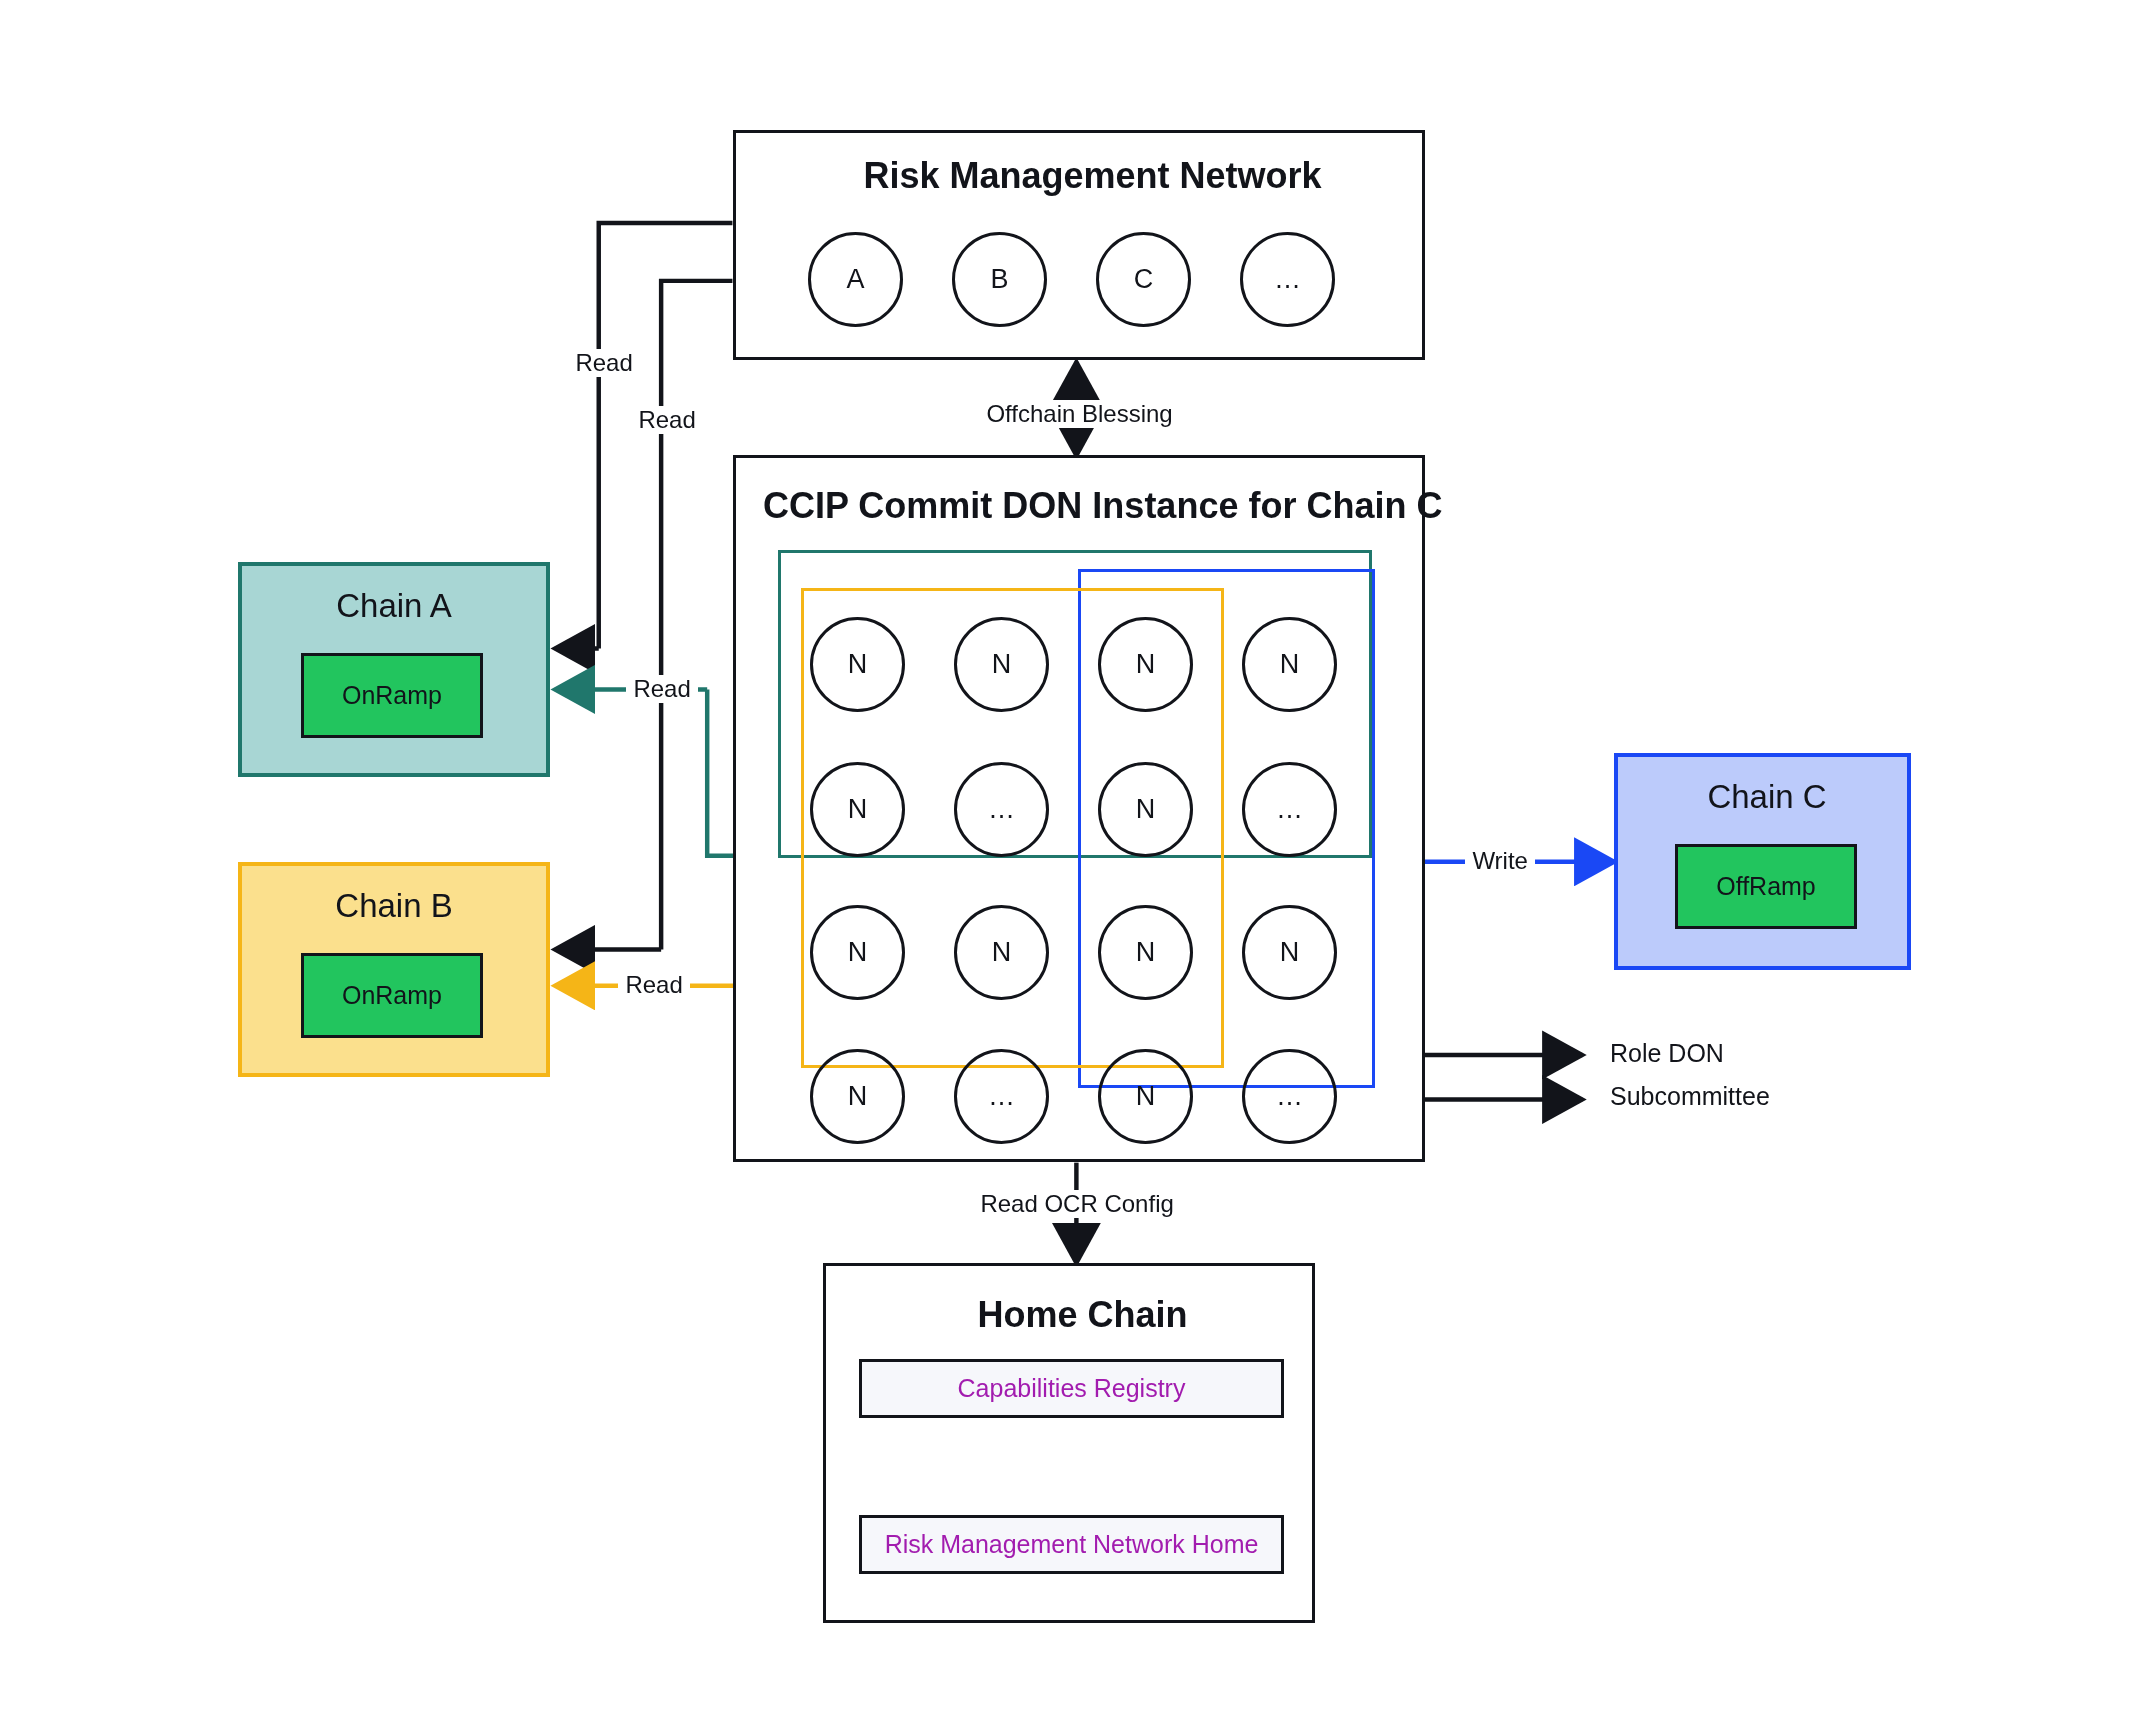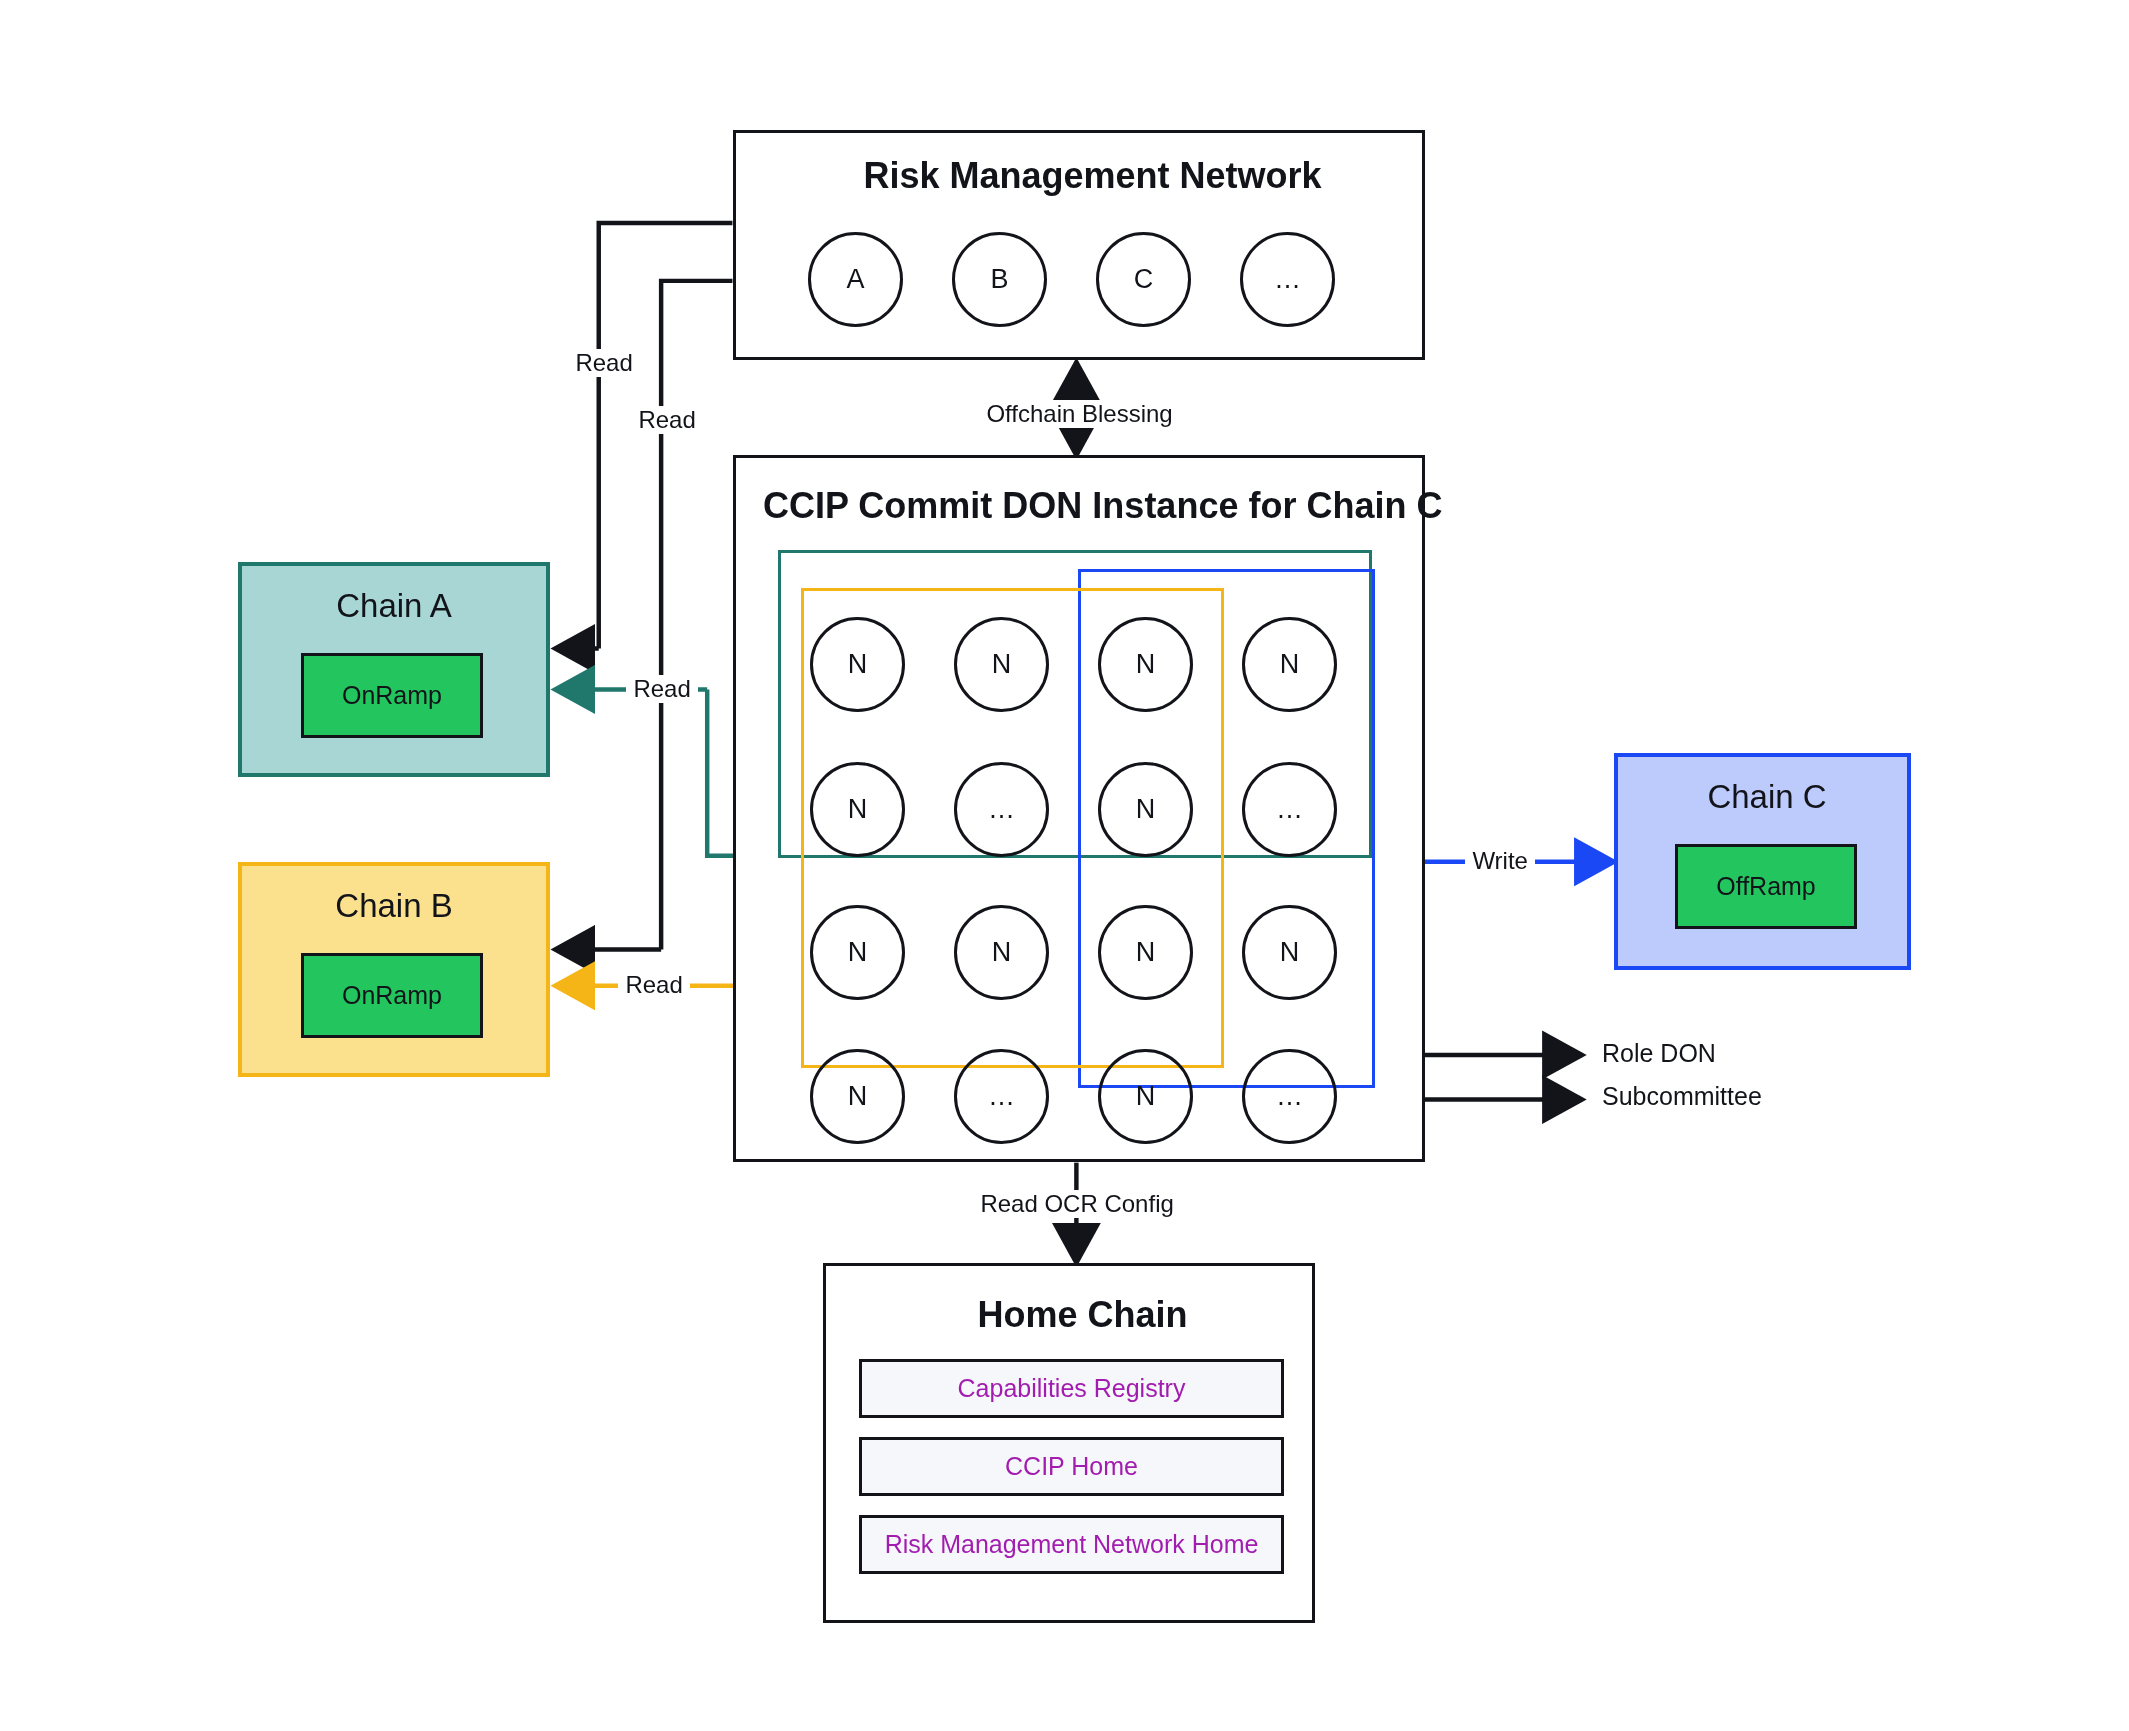--- a/index.html
+++ b/index.html
@@ -96,20 +96,21 @@
     background: #ffffff;
     padding: 0 7.4px;
     white-space: nowrap;
     text-align: right;
   }
   .side-label {
     position: absolute;
     font-size: 25px;
     color: #12141a;
     white-space: nowrap;
+    margin-left: 8px;
   }
   .hc-item {
     position: absolute;
     box-sizing: border-box;
     border: 3.7px solid #12141a;
     background: #f6f7fb;
     display: flex;
     align-items: center;
     justify-content: center;
     font-size: 25px;
@@ -226,18 +227,17 @@
 
     <div class="node" style="left:74px; top:591px; width:95px; height:95px;">N</div>
     <div class="node" style="left:218px; top:591px; width:95px; height:95px;">…</div>
     <div class="node" style="left:362px; top:591px; width:95px; height:95px;">N</div>
     <div class="node" style="left:506px; top:591px; width:95px; height:95px;">…</div>
   </div>
 
   <div class="box" style="left:823px; top:1263px; width:492px; height:360px;">
     <div class="box-title" style="top:28px; font-size:36px;">Home Chain</div>
     <div class="hc-item" style="left:33px; top:93px; width:425px; height:59px;">Capabilities Registry</div>
-    <div class="hc-item" style="left:33px; top:171px; width:425px; height:59px;">CCIP Home</div>
     <div class="hc-item" style="left:33px; top:249px; width:425px; height:59px;">Risk Management Network Home</div>
   </div>
 
 </div>
 
 
 </body></html>

